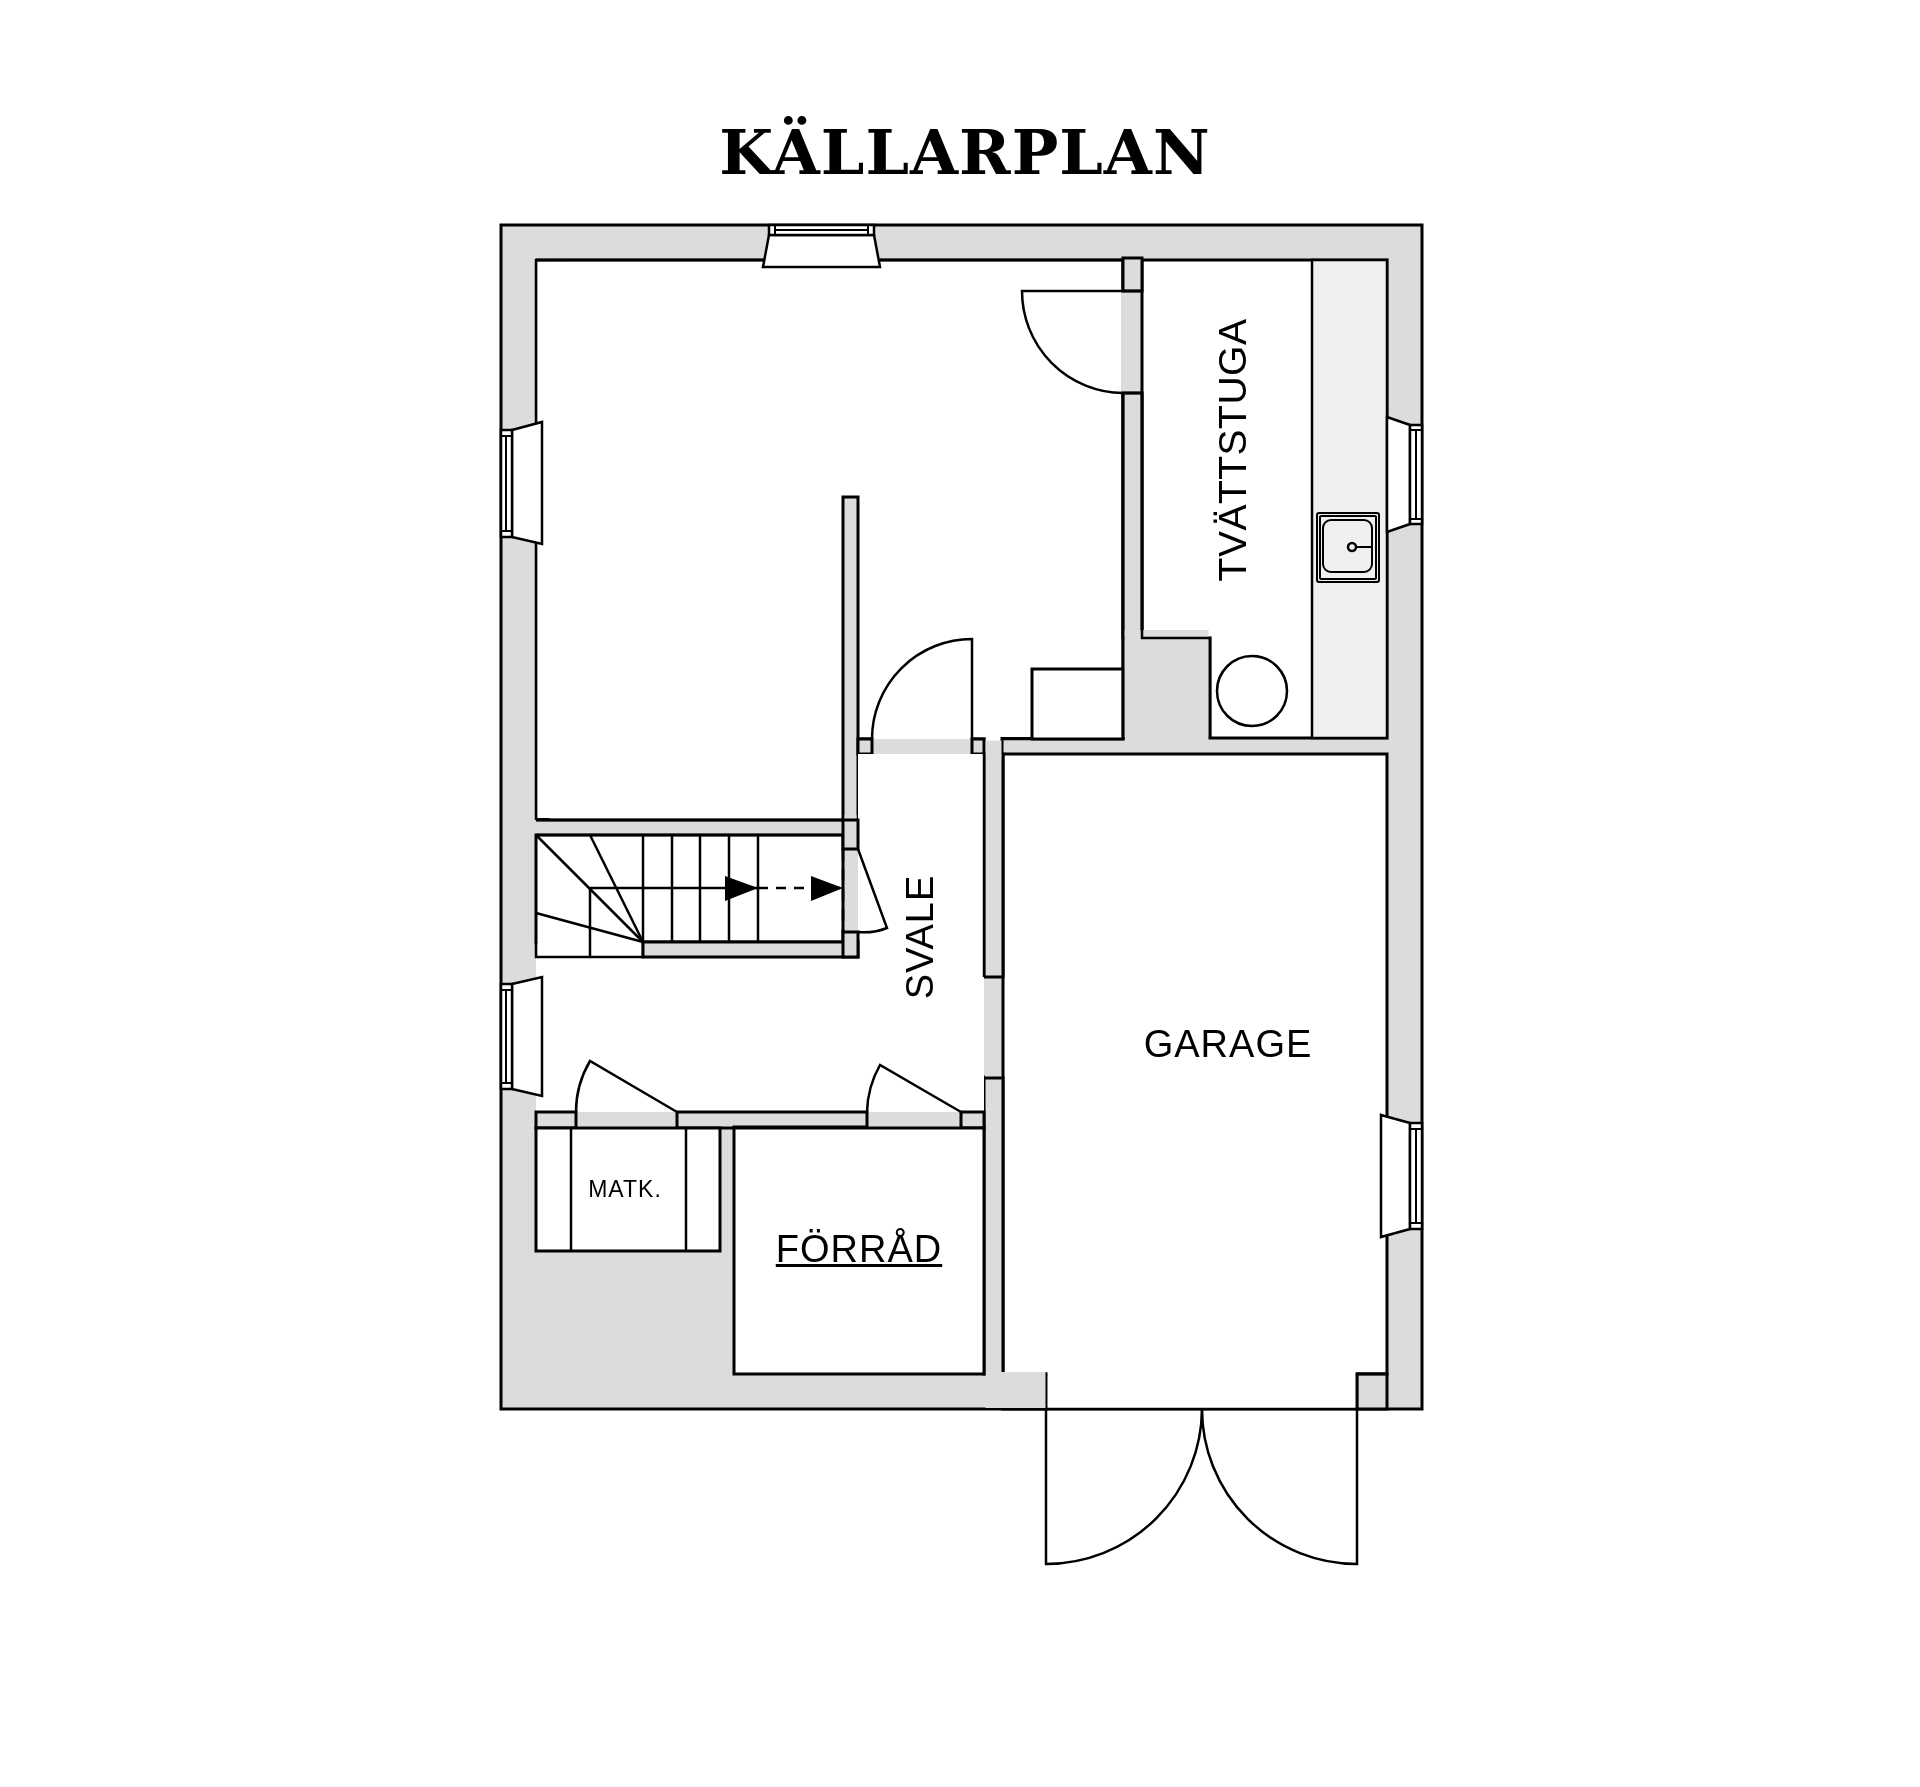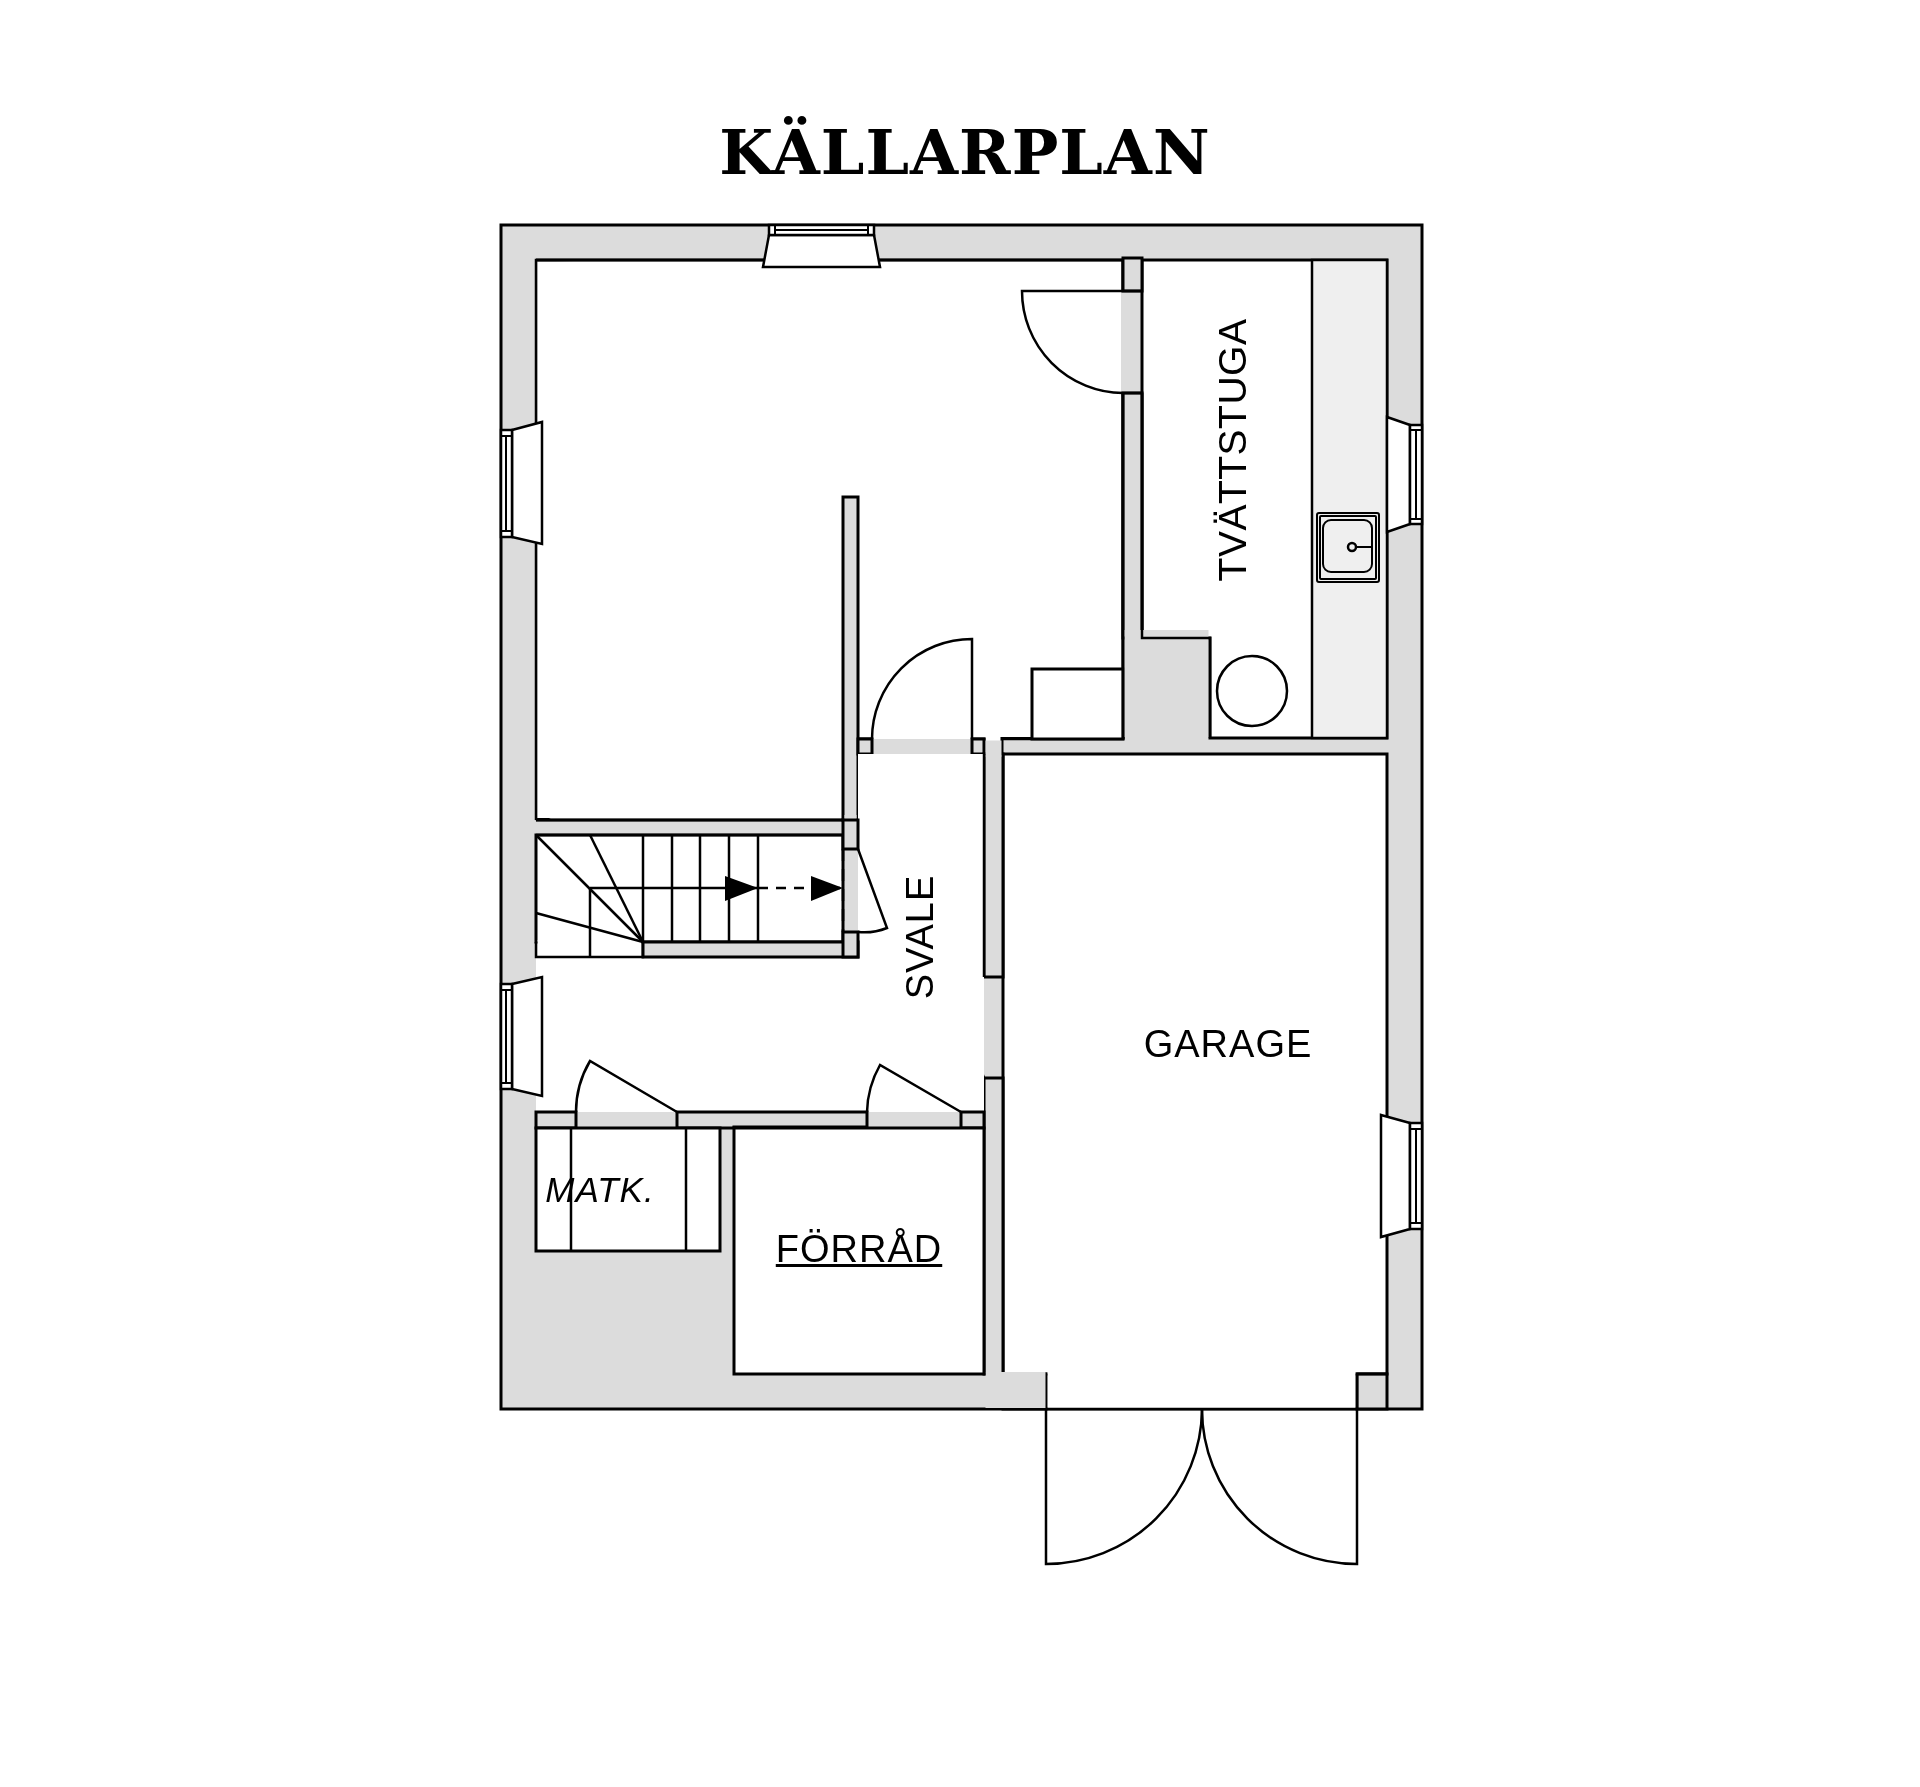--- a/index.html
+++ b/index.html
@@ -163,14 +163,14 @@
     <rect class="win" x="1410" y="1123" width="12" height="106"></rect>
     <line class="thin" x1="1416" y1="1129" x2="1416" y2="1223"></line>
     <line class="thin" x1="1410" y1="1129" x2="1422" y2="1129"></line>
     <line class="thin" x1="1410" y1="1223" x2="1422" y2="1223"></line>
   </g>
 </svg>
 
 <div class="label" style="left:1232px; top:450px; font-size:39px; transform: translate(-50%,-50%) rotate(-90deg); letter-spacing:0.5px;">TVÄTTSTUGA</div>
 <div class="label" style="left:920px; top:937px; font-size:38px; transform: translate(-50%,-50%) rotate(-90deg); letter-spacing:1px;">SVALE</div>
 <div class="label" style="left:1202px; top:1044px; font-size:38px; transform: translate(-50%,-50%); letter-spacing:1px;margin-left:26px;">GARAGE</div>
-<div class="label" style="left:600px; top:1189px; font-size:35px; transform: translate(-50%,-50%); letter-spacing:1px;font-style:italic;">MATK.</div>
+<div class="label" style="left:625px; top:1189px; font-size:23px; transform: translate(-50%,-50%); letter-spacing:1px;">MATK.</div>
 <div class="label" style="left:859px; top:1249px; font-size:38px; transform: translate(-50%,-50%); letter-spacing:1px;text-decoration:underline;">FÖRRÅD</div>
 
 </body></html>

